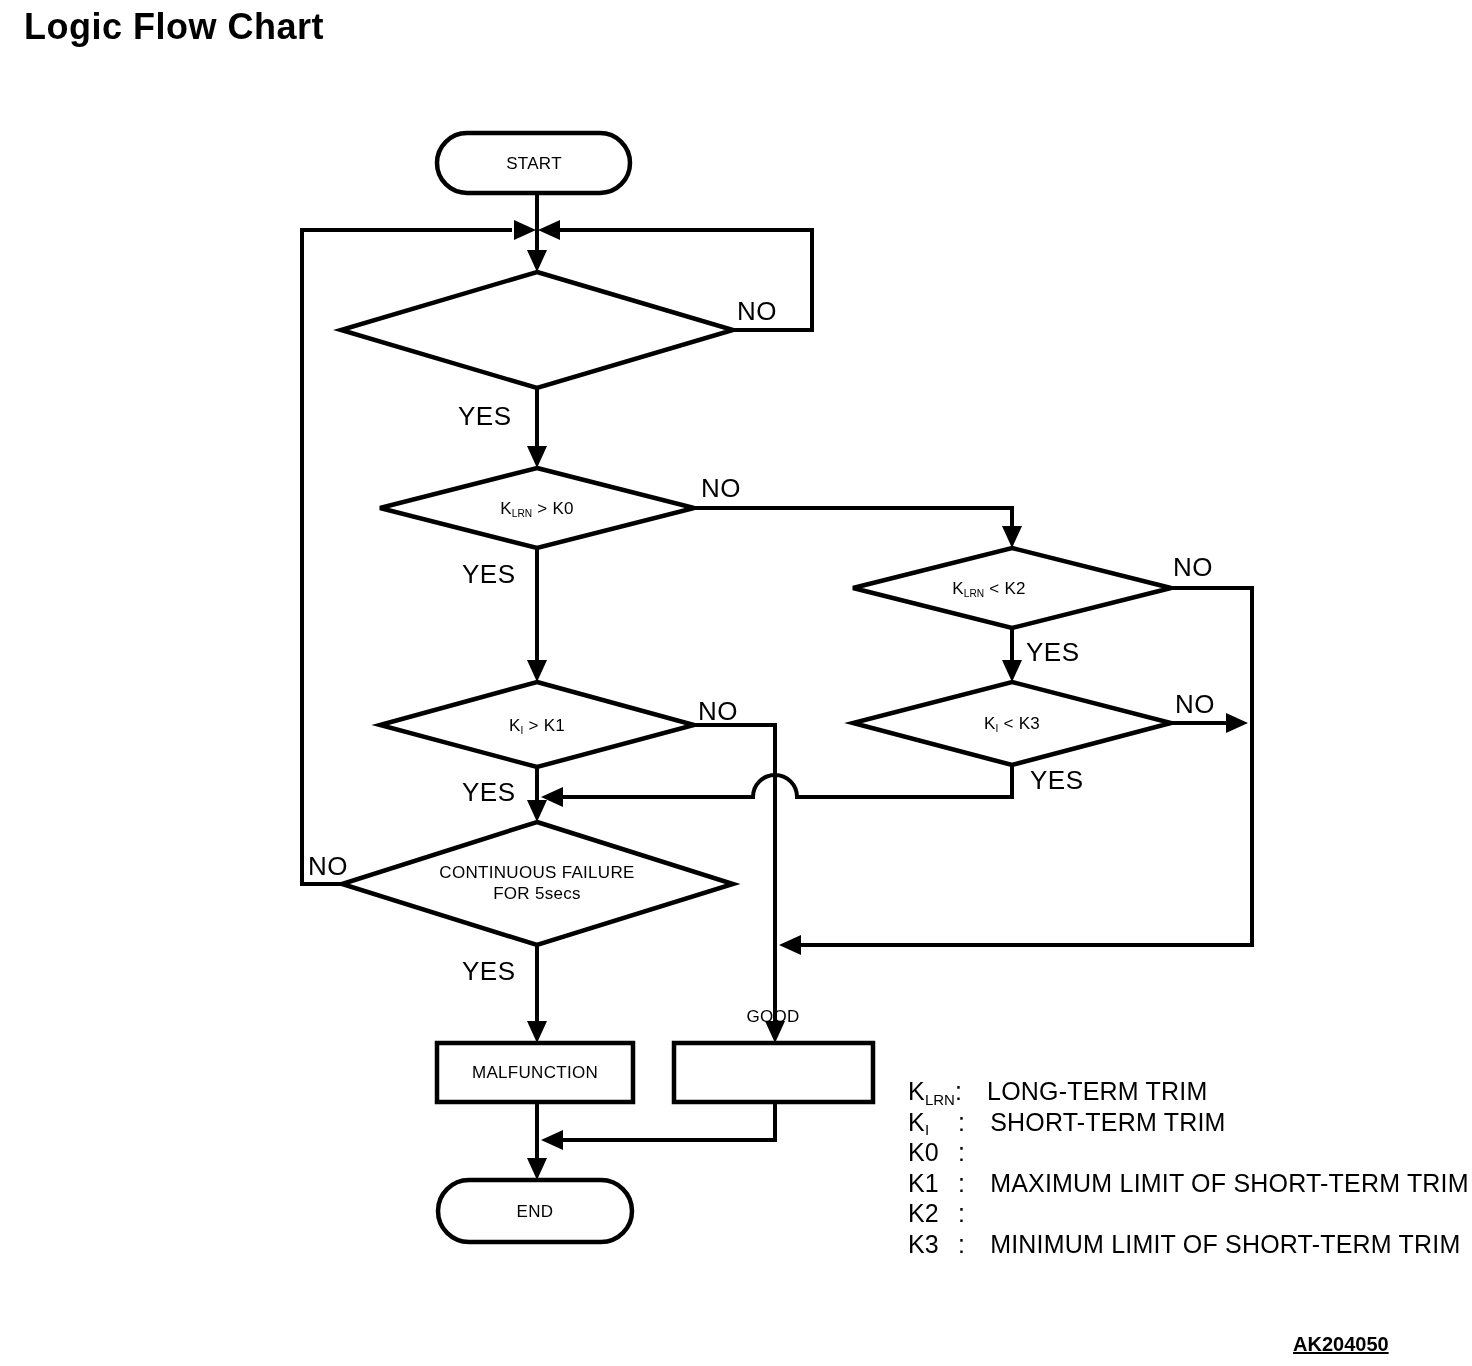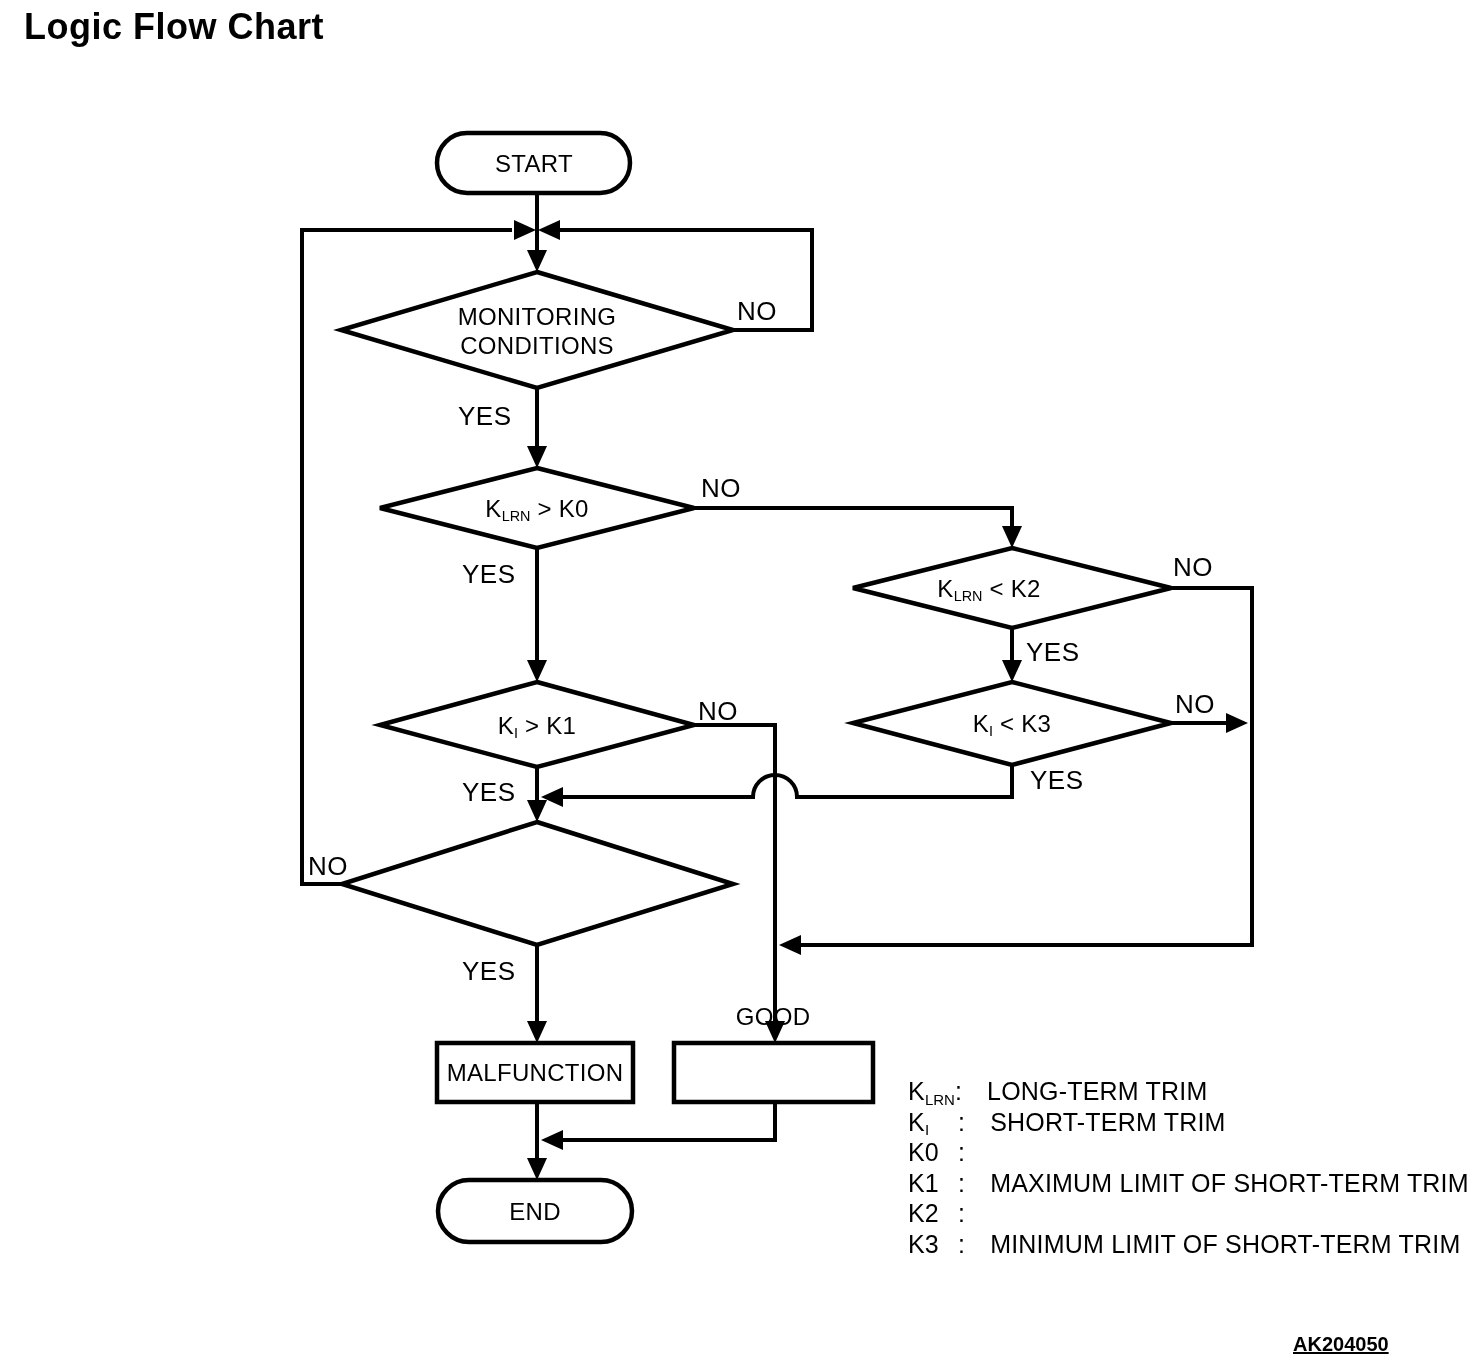--- a/index.html
+++ b/index.html
@@ -8,21 +8,21 @@
     width:1472px;height:1366px;
     background:#ffffff;
     font-family:"Liberation Sans",sans-serif;
     color:#000;
     overflow:hidden;
     border-radius:23px;
   }
   #flow-svg{position:absolute;left:0;top:0;}
   .lbl{position:absolute;color:#000;white-space:nowrap;}
   .title{left:24px;top:6px;font-size:36px;font-weight:bold;letter-spacing:0.5px;}
-  .node-label{transform:translate(-50%,-50%);text-align:center;font-size:24px;line-height:1.22;letter-spacing:0.3px;}
+  .node-label{transform:translate(-50%,-50%);text-align:center;font-size:17px;line-height:1.22;letter-spacing:0.3px;}
   .branch{font-size:26px;letter-spacing:0.5px;}
   sub{font-size:0.6em;vertical-align:baseline;position:relative;top:0.3em;letter-spacing:0;}
   .legend{left:908px;top:1078px;font-size:25px;line-height:27.6px;letter-spacing:0.2px;}
   .legend-row{display:flex;}
   .lg-term{display:inline-block;min-width:50px;}
   .lg-colon{display:inline-block;}
   .lg-desc{display:inline-block;margin-left:25px;}
   .fig-code{left:1293px;top:1333px;font-size:20px;font-weight:bold;text-decoration:underline;}
 </style>
 </head>
@@ -80,33 +80,33 @@
       <rect x="437" y="1043" width="196" height="59"></rect>
       <rect x="674" y="1043" width="199" height="59"></rect>
       <rect x="438" y="1180" width="194" height="62" rx="31" ry="31"></rect>
     </g>
   </svg>
 
   <div class="lbl title">Logic Flow Chart</div>
 
   <div class="lbl node-label" style="left:534px;top:164px">START</div>
 
-  <div class="lbl node-label" style="left:537px;top:331px">
-    <div>MONITORING</div>
-    <div>CONDITIONS</div>
-  </div>
 
   <div class="lbl node-label" style="left:537px;top:509px"><span>K</span><sub>LRN</sub><span> &gt; K0</span></div>
 
   <div class="lbl node-label" style="left:989px;top:589px"><span>K</span><sub>LRN</sub><span> &lt; K2</span></div>
 
   <div class="lbl node-label" style="left:537px;top:726px"><span>K</span><sub>I</sub><span> &gt; K1</span></div>
 
   <div class="lbl node-label" style="left:1012px;top:724px"><span>K</span><sub>I</sub><span> &lt; K3</span></div>
 
+  <div class="lbl node-label" style="left:537px;top:884px">
+    <div>CONTINUOUS FAILURE</div>
+    <div>FOR 5secs</div>
+  </div>
 
   <div class="lbl node-label" style="left:535px;top:1073px">MALFUNCTION</div>
   <div class="lbl node-label" style="left:773px;top:1017px">GOOD</div>
   <div class="lbl node-label" style="left:535px;top:1212px">END</div>
 
   <div class="lbl branch" style="left:737px;top:296px">NO</div>
   <div class="lbl branch" style="left:458px;top:401px">YES</div>
 
   <div class="lbl branch" style="left:701px;top:473px">NO</div>
   <div class="lbl branch" style="left:462px;top:559px">YES</div>

